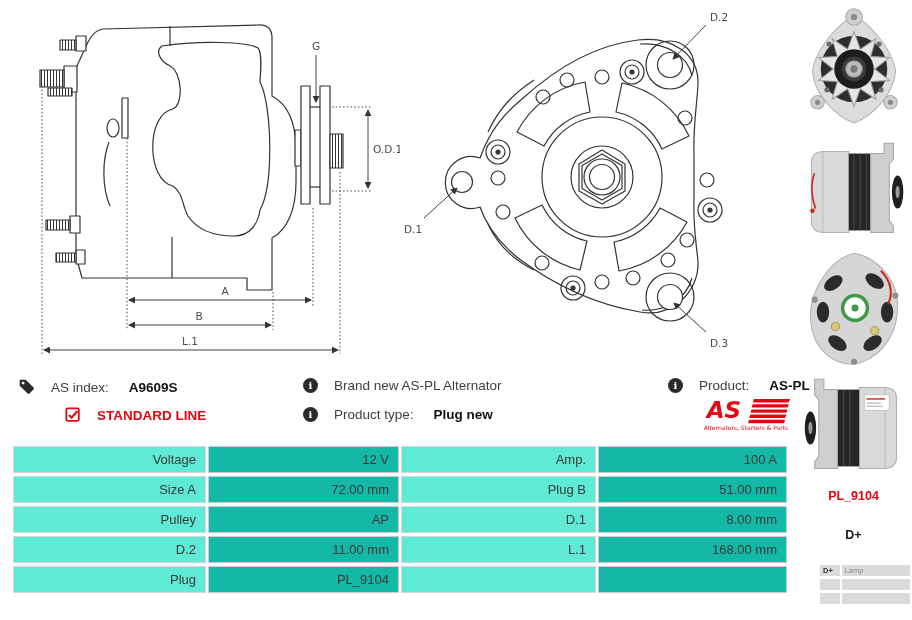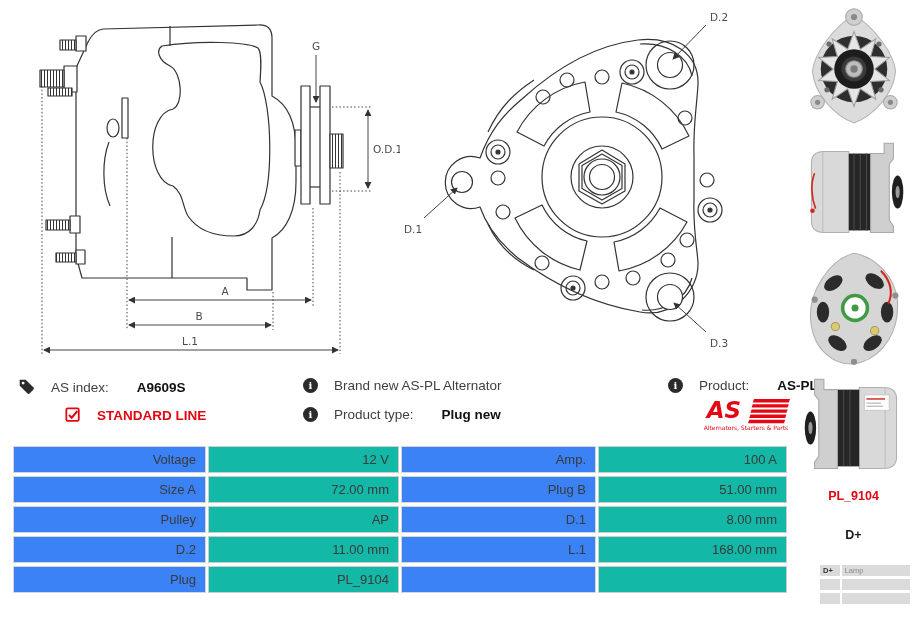--- a/index.html
+++ b/index.html
@@ -7,30 +7,30 @@
   .page{position:relative;width:912px;height:620px;background:#fff;}
   svg text{font-family:"DejaVu Sans",sans-serif;}
 
   
   .draw{position:absolute;}
   #sideview{left:10px;top:10px;}
   #frontview{left:400px;top:0px;}
 
   
   .info-line{position:absolute;display:flex;align-items:flex-end;gap:16px;font-size:13.5px;color:#3f3f3f;white-space:nowrap;}
-  .info-line b{color:#111;margin-left:12px;}
+  .info-line b{color:#111;margin-left:4px;}
   .red-line{color:#e30613;font-weight:bold;}
   .info-ico{width:15px;height:15px;border-radius:50%;background:#2b2b2b;color:#fff;
     font:700 10px "DejaVu Serif",serif;display:inline-flex;align-items:center;justify-content:center;flex:0 0 15px;}
   .as-logo{position:absolute;left:698px;top:396px;}
 
   
   table.specs{position:absolute;left:11px;top:443px;border-collapse:separate;border-spacing:2px 3px;table-layout:fixed;}
   table.specs td{height:25px;font-size:13px;color:#3a3a3a;text-align:right;padding:0 9px 0 0;vertical-align:middle;}
-  td.lbl{background:#3b82f6;border:1px solid #d6d6d6;}
+  td.lbl{background:#5eead4;border:1px solid #d6d6d6;}
   td.val{background:#14b8a6;border:1px solid #ccc;}
   .w1{width:182px}.w2{width:180px}.w3{width:184px}.w4{width:178px}
 
   
   .sidebar{position:absolute;left:795px;top:0;width:117px;height:620px;}
   .photo{position:absolute;left:50%;transform:translateX(-50%);cursor:pointer;}
   .plug-code{position:absolute;top:489px;width:100%;text-align:center;color:#e30613;font-weight:bold;font-size:12.5px;}
   .terminal{position:absolute;top:528px;width:100%;text-align:center;color:#1a1a1a;font-weight:bold;font-size:12.5px;}
   table.pinout{position:absolute;left:23px;top:562px;border-collapse:separate;border-spacing:2px 3px;}
   table.pinout td{height:11px;font-size:7.5px;vertical-align:middle;padding:0 3px;background:#dbdbdb;}

